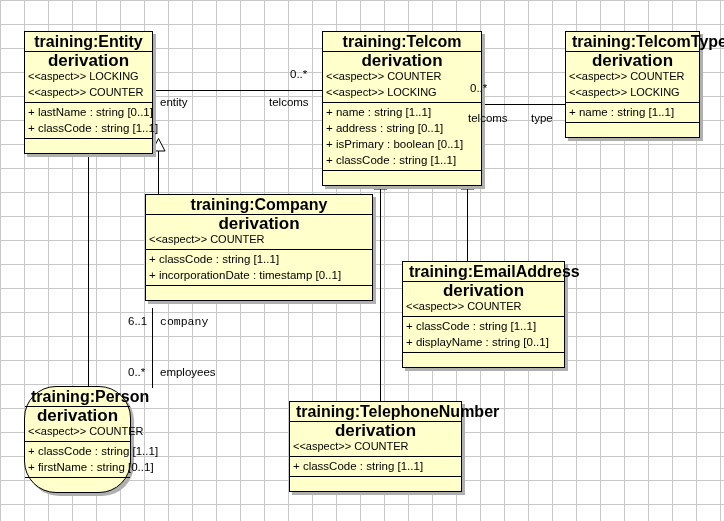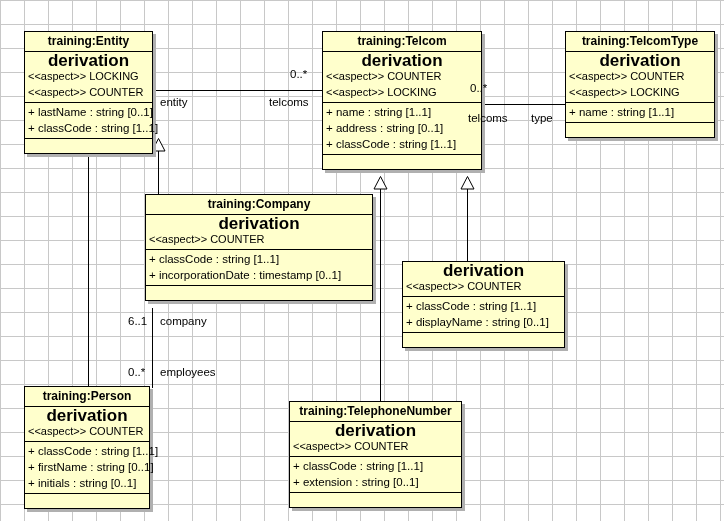--- a/index.html
+++ b/index.html
@@ -27,21 +27,21 @@
     position: absolute;
     box-sizing: border-box;
     background: #ffffcc;
     border: 1px solid #000000;
     box-shadow: 3px 3px 0 0 #b0b0b0;
     z-index: 5;
   }
   .uml-name {
     text-align: center;
     font-weight: bold;
-    font-size: 12px;
+    font-size: 16px;
     color: #000000;
     padding: 3px 6px 3px 6px;
     border-bottom: 1px solid #000000;
     white-space: nowrap;
     line-height: 13px;
   }
   .uml-stereo-block {
     border-bottom: 1px solid #000000;
     padding: 1px 0 2px 0;
   }
@@ -133,21 +133,21 @@
 
   <div class="edge-label" style="left:290px; top:68px;">0..*</div>
   <div class="edge-label" style="left:160px; top:96px;">entity</div>
   <div class="edge-label" style="left:269px; top:96px;">telcoms</div>
 
   <div class="edge-label" style="left:470px; top:82px;">0..*</div>
   <div class="edge-label" style="left:468px; top:112px;">telcoms</div>
   <div class="edge-label" style="left:531px; top:112px;">type</div>
 
   <div class="edge-label" style="left:128px; top:315px;">6..1</div>
-  <div class="edge-label" style="left:160px; top:315px;">company</div>
+  <div class="edge-label" style="left:160px; top:315px;font-family:Liberation Mono, monospace;">company</div>
   <div class="edge-label" style="left:128px; top:366px;">0..*</div>
   <div class="edge-label" style="left:160px; top:366px;">employees</div>
 
   <div class="uml-class" style="left:24px; top:31px; width:129px;">
     <div class="uml-name">training:Entity</div>
     <div class="uml-stereo-block">
       <div class="uml-derivation">derivation</div>
       <div class="uml-aspect">&lt;&lt;aspect&gt;&gt; LOCKING</div>
       <div class="uml-aspect">&lt;&lt;aspect&gt;&gt; COUNTER</div>
     </div>
@@ -161,26 +161,27 @@
   <div class="uml-class" style="left:322px; top:31px; width:160px;">
     <div class="uml-name">training:Telcom</div>
     <div class="uml-stereo-block">
       <div class="uml-derivation">derivation</div>
       <div class="uml-aspect">&lt;&lt;aspect&gt;&gt; COUNTER</div>
       <div class="uml-aspect">&lt;&lt;aspect&gt;&gt; LOCKING</div>
     </div>
     <div class="uml-attrs">
       <div class="uml-attr">+ name : string [1..1]</div>
       <div class="uml-attr">+ address : string [0..1]</div>
-      <div class="uml-attr">+ classCode : string [1..1]</div>
-    </div>
-    <div class="uml-ops"></div>
-  </div>
-
-  <div class="uml-class" style="left:565px; top:31px; width:150px;">
+      <div class="uml-attr">+ isPrimary : boolean [0..1]</div>
+      <div class="uml-attr">+ classCode : string [1..1]</div>
+    </div>
+    <div class="uml-ops"></div>
+  </div>
+
+  <div class="uml-class" style="left:565px; top:31px; width:135px;">
     <div class="uml-name">training:TelcomType</div>
     <div class="uml-stereo-block">
       <div class="uml-derivation">derivation</div>
       <div class="uml-aspect">&lt;&lt;aspect&gt;&gt; COUNTER</div>
       <div class="uml-aspect">&lt;&lt;aspect&gt;&gt; LOCKING</div>
     </div>
     <div class="uml-attrs">
       <div class="uml-attr">+ name : string [1..1]</div>
     </div>
     <div class="uml-ops"></div>
@@ -193,51 +194,50 @@
       <div class="uml-aspect">&lt;&lt;aspect&gt;&gt; COUNTER</div>
     </div>
     <div class="uml-attrs">
       <div class="uml-attr">+ classCode : string [1..1]</div>
       <div class="uml-attr">+ incorporationDate : timestamp [0..1]</div>
     </div>
     <div class="uml-ops"></div>
   </div>
 
   <div class="uml-class" style="left:402px; top:261px; width:163px;">
+    <div class="uml-name">training:EmailAddress</div>
     <div class="uml-stereo-block">
       <div class="uml-derivation">derivation</div>
       <div class="uml-aspect">&lt;&lt;aspect&gt;&gt; COUNTER</div>
     </div>
     <div class="uml-attrs">
       <div class="uml-attr">+ classCode : string [1..1]</div>
       <div class="uml-attr">+ displayName : string [0..1]</div>
     </div>
     <div class="uml-ops"></div>
   </div>
 
-  <div class="uml-class" style="left:24px; top:386px; width:126px;">
+  <div class="uml-class" style="left:24px; top:386px; width:107px;border-radius:32px;">
     <div class="uml-name">training:Person</div>
     <div class="uml-stereo-block">
       <div class="uml-derivation">derivation</div>
       <div class="uml-aspect">&lt;&lt;aspect&gt;&gt; COUNTER</div>
     </div>
     <div class="uml-attrs">
       <div class="uml-attr">+ classCode : string [1..1]</div>
       <div class="uml-attr">+ firstName : string [0..1]</div>
-      <div class="uml-attr">+ initials : string [0..1]</div>
     </div>
     <div class="uml-ops"></div>
   </div>
 
   <div class="uml-class" style="left:289px; top:401px; width:173px;">
     <div class="uml-name">training:TelephoneNumber</div>
     <div class="uml-stereo-block">
       <div class="uml-derivation">derivation</div>
       <div class="uml-aspect">&lt;&lt;aspect&gt;&gt; COUNTER</div>
     </div>
     <div class="uml-attrs">
       <div class="uml-attr">+ classCode : string [1..1]</div>
-      <div class="uml-attr">+ extension : string [0..1]</div>
     </div>
     <div class="uml-ops"></div>
   </div>
 
 </div>
 
 </body></html>

